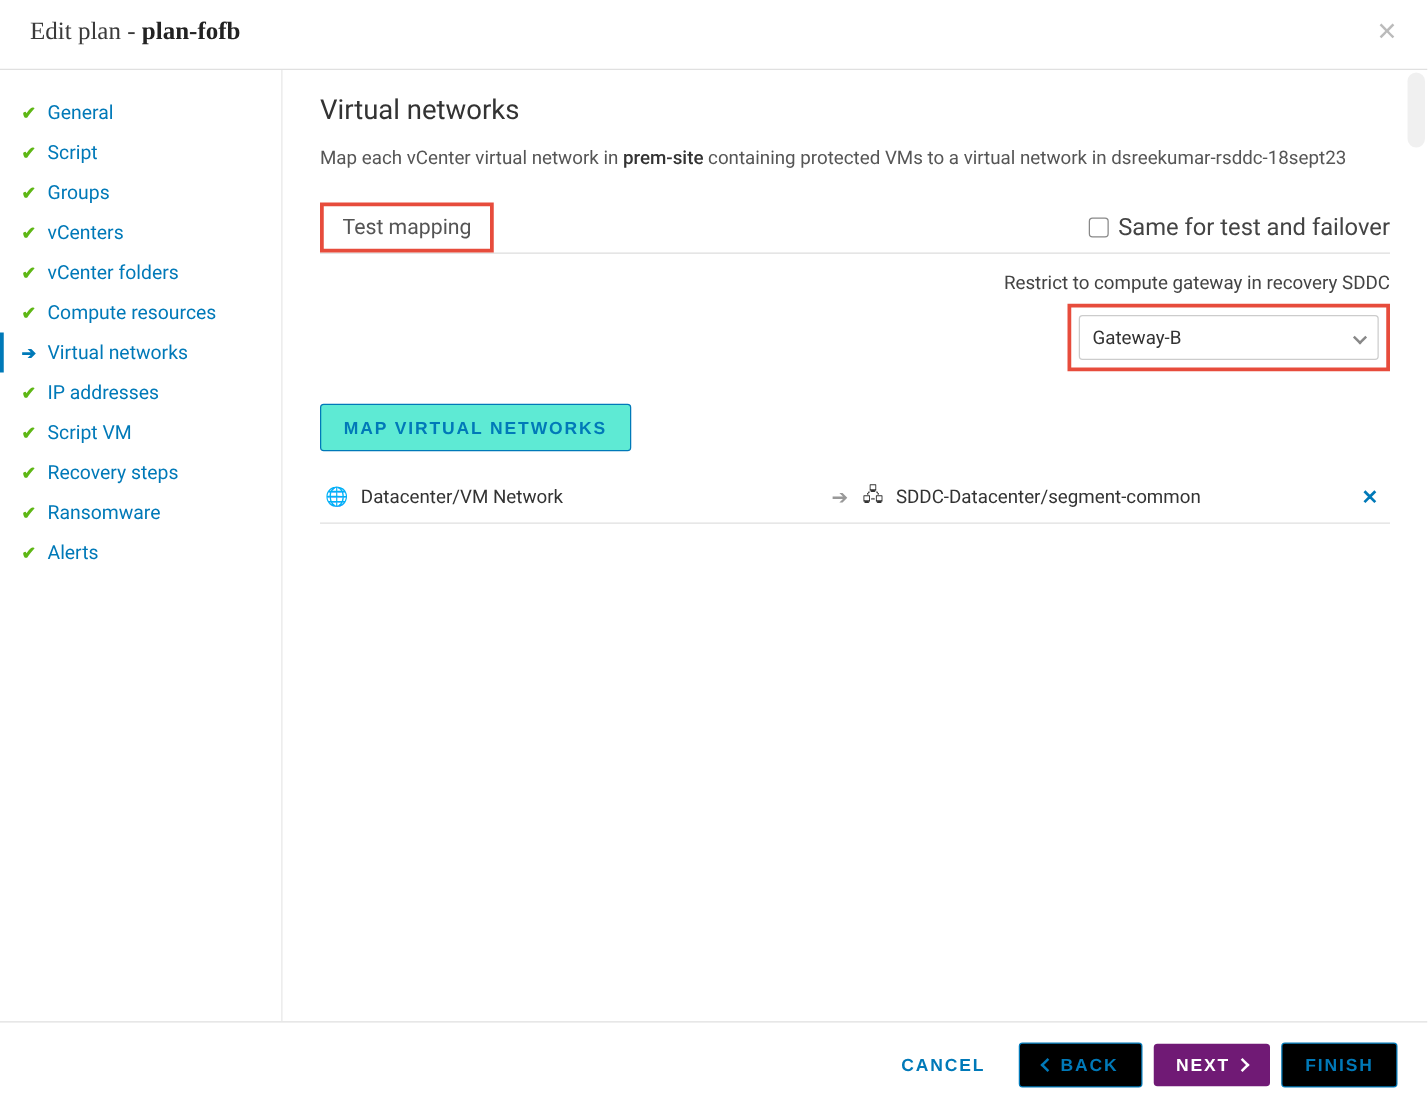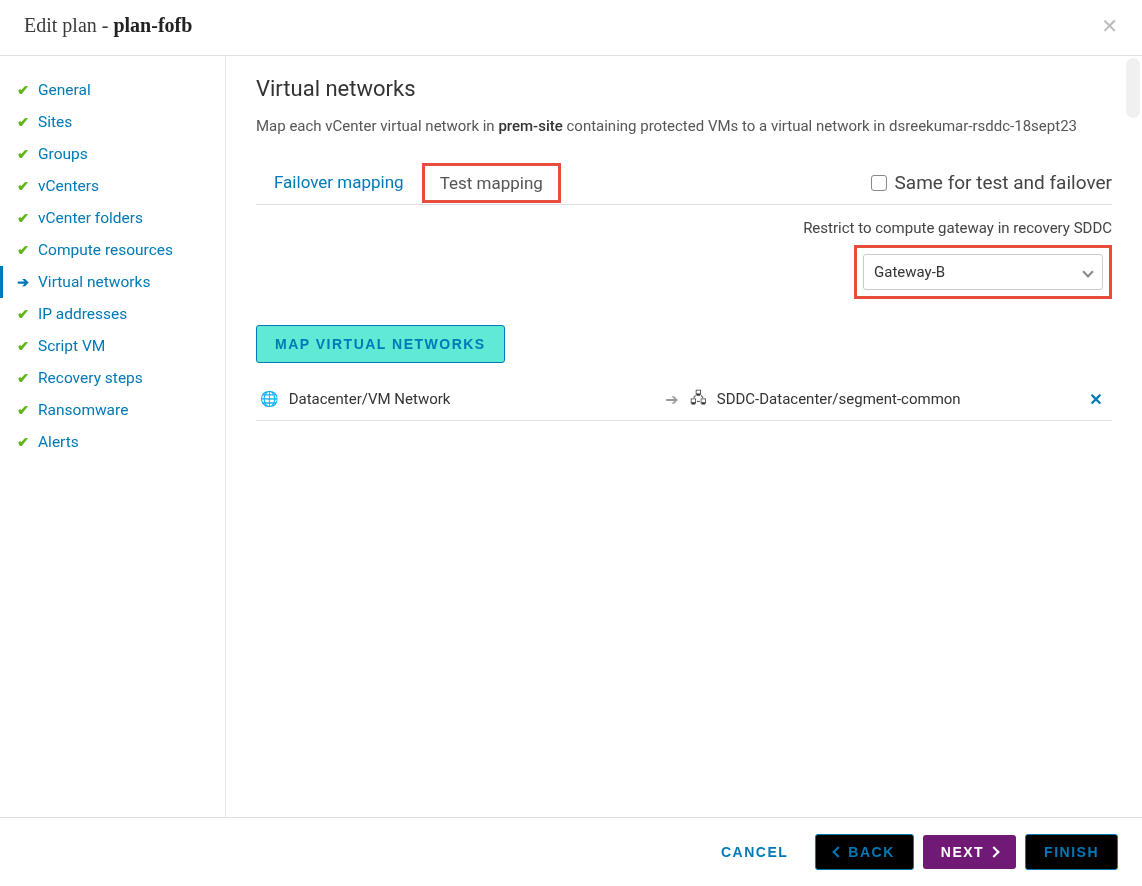--- a/index.html
+++ b/index.html
@@ -196,21 +196,21 @@
 
 <div class="layout">
 
   <div class="sidebar">
     <div class="nav-item">
       <span class="nav-icon check">✔</span>
       <span>General</span>
     </div>
     <div class="nav-item">
       <span class="nav-icon check">✔</span>
-      <span>Sites</span>
+      <span>Script</span>
     </div>
     <div class="nav-item">
       <span class="nav-icon check">✔</span>
       <span>Groups</span>
     </div>
     <div class="nav-item">
       <span class="nav-icon check">✔</span>
       <span>vCenters</span>
     </div>
     <div class="nav-item">
@@ -247,21 +247,20 @@
     </div>
   </div>
 
   <div class="main">
     <div class="section-title">Virtual networks</div>
     <div class="section-desc">
       <span>Map each vCenter virtual network in </span><span class="bold">prem-site</span><span> containing protected VMs to a virtual network in </span><span>dsreekumar-rsddc-18sept23</span>
     </div>
 
     <div class="tab-row">
-      <div class="tab">Failover mapping</div>
       <div class="tab tab-highlight">Test mapping</div>
       <div class="checkbox-wrap">
         <span class="checkbox"></span>
         <span>Same for test and failover</span>
       </div>
     </div>
 
     <div class="restrict-row">Restrict to compute gateway in recovery SDDC</div>
     <div class="gateway-wrap">
       <div class="gateway-highlight">

